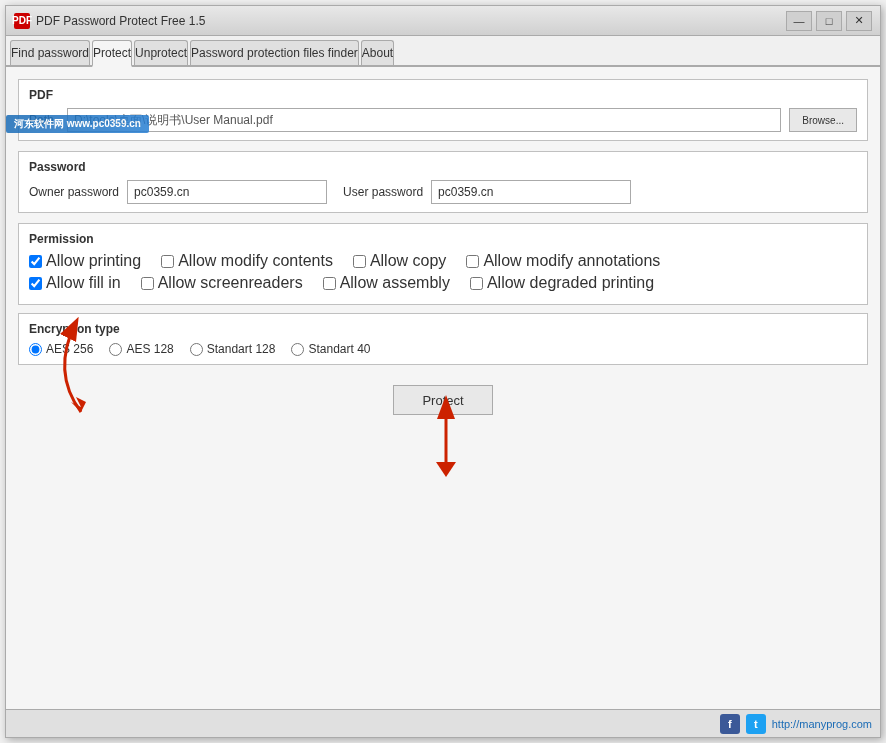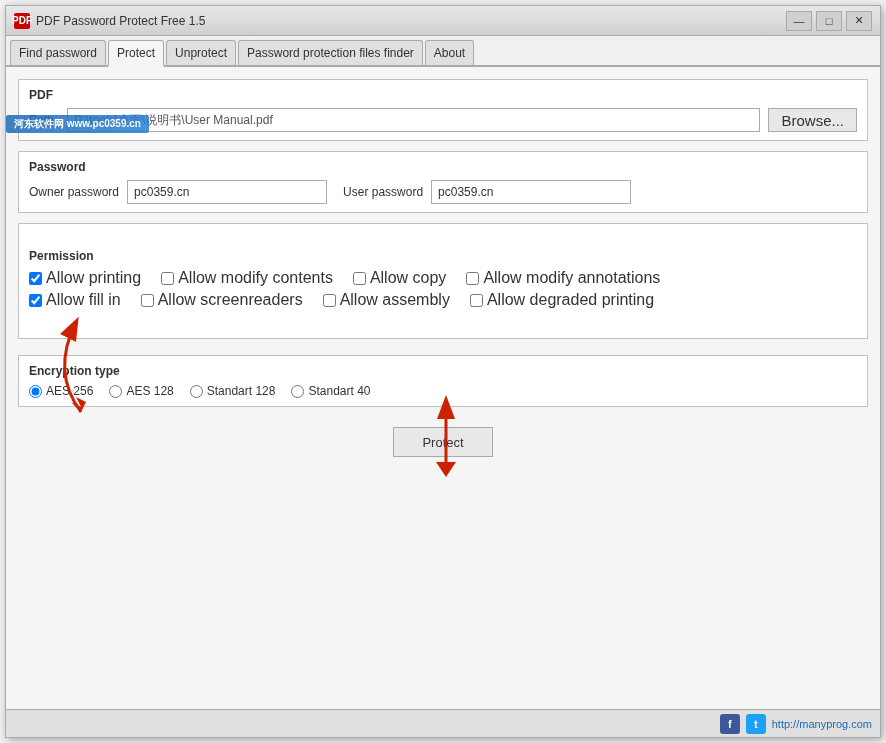--- a/index.html
+++ b/index.html
@@ -91,21 +91,21 @@
 
     .tab-bar {
       background: #f0f0f0;
       display: flex;
       align-items: flex-end;
       padding: 4px 0 0 4px;
       border-bottom: 2px solid #aaa;
       flex-shrink: 0;
     }
     .tab {
-      padding: 5px 8px;
+      padding: 5px 0;
       border: 1px solid #aaa;
       border-bottom: none;
       background: #e0e0e0;
       cursor: pointer;
       margin-right: 2px;
       border-radius: 3px 3px 0 0;
       font-size: 12px;
       color: #333;
     }
     .tab.active {
@@ -156,21 +156,21 @@
       color: #555;
       background: #fff;
       outline: none;
     }
     .browse-btn {
       height: 24px;
       padding: 0 12px;
       border: 1px solid #aaa;
       background: #e8e8e8;
       cursor: pointer;
-      font-size: 15px;
+      font-size: 10px;
       color: #333;
     }
 
     .password-section {
       border: 1px solid #c0c0c0;
       background: white;
       margin-bottom: 10px;
       padding: 8px 10px;
     }
     .password-row {
@@ -195,22 +195,22 @@
       font-size: 12px;
       color: #333;
       background: #fff;
       outline: none;
       width: 200px;
     }
 
     .permission-section {
       border: 1px solid #c0c0c0;
       background: white;
-      margin-bottom: 16px;
-      padding: 25px 10px;
+      margin-bottom: 8px;
+      padding: 8px 10px;
     }
     .perm-row {
       display: flex;
       align-items: center;
       gap: 20px;
       margin-bottom: 4px;
       flex-wrap: wrap;
     }
     .perm-item {
       display: flex;

